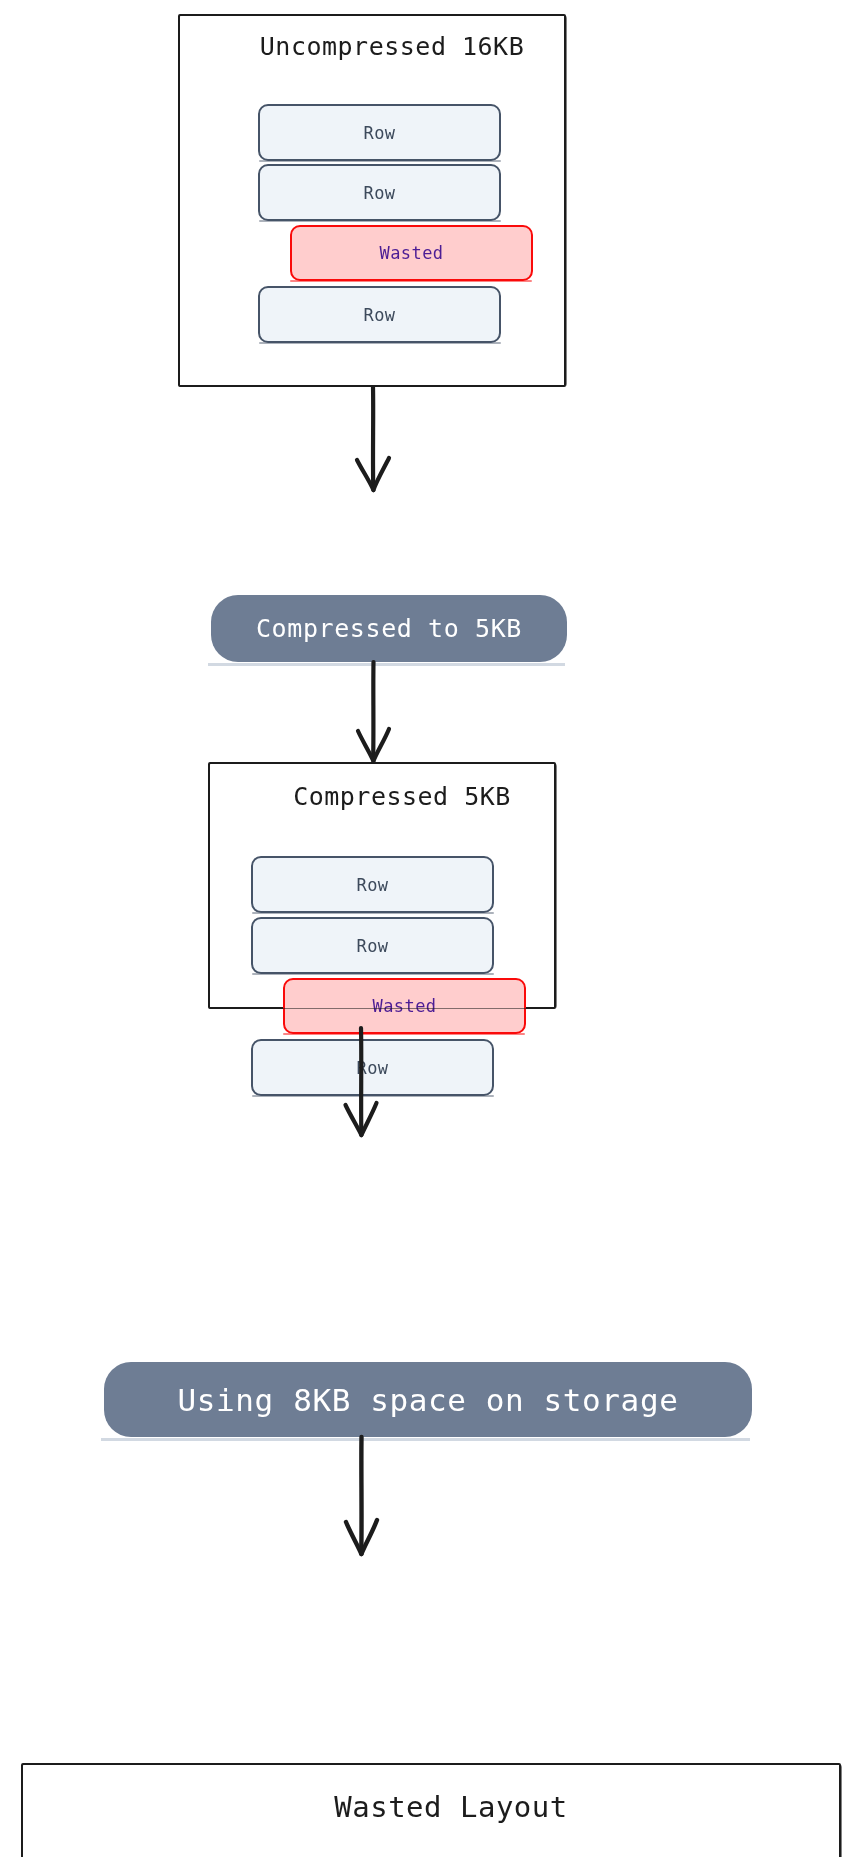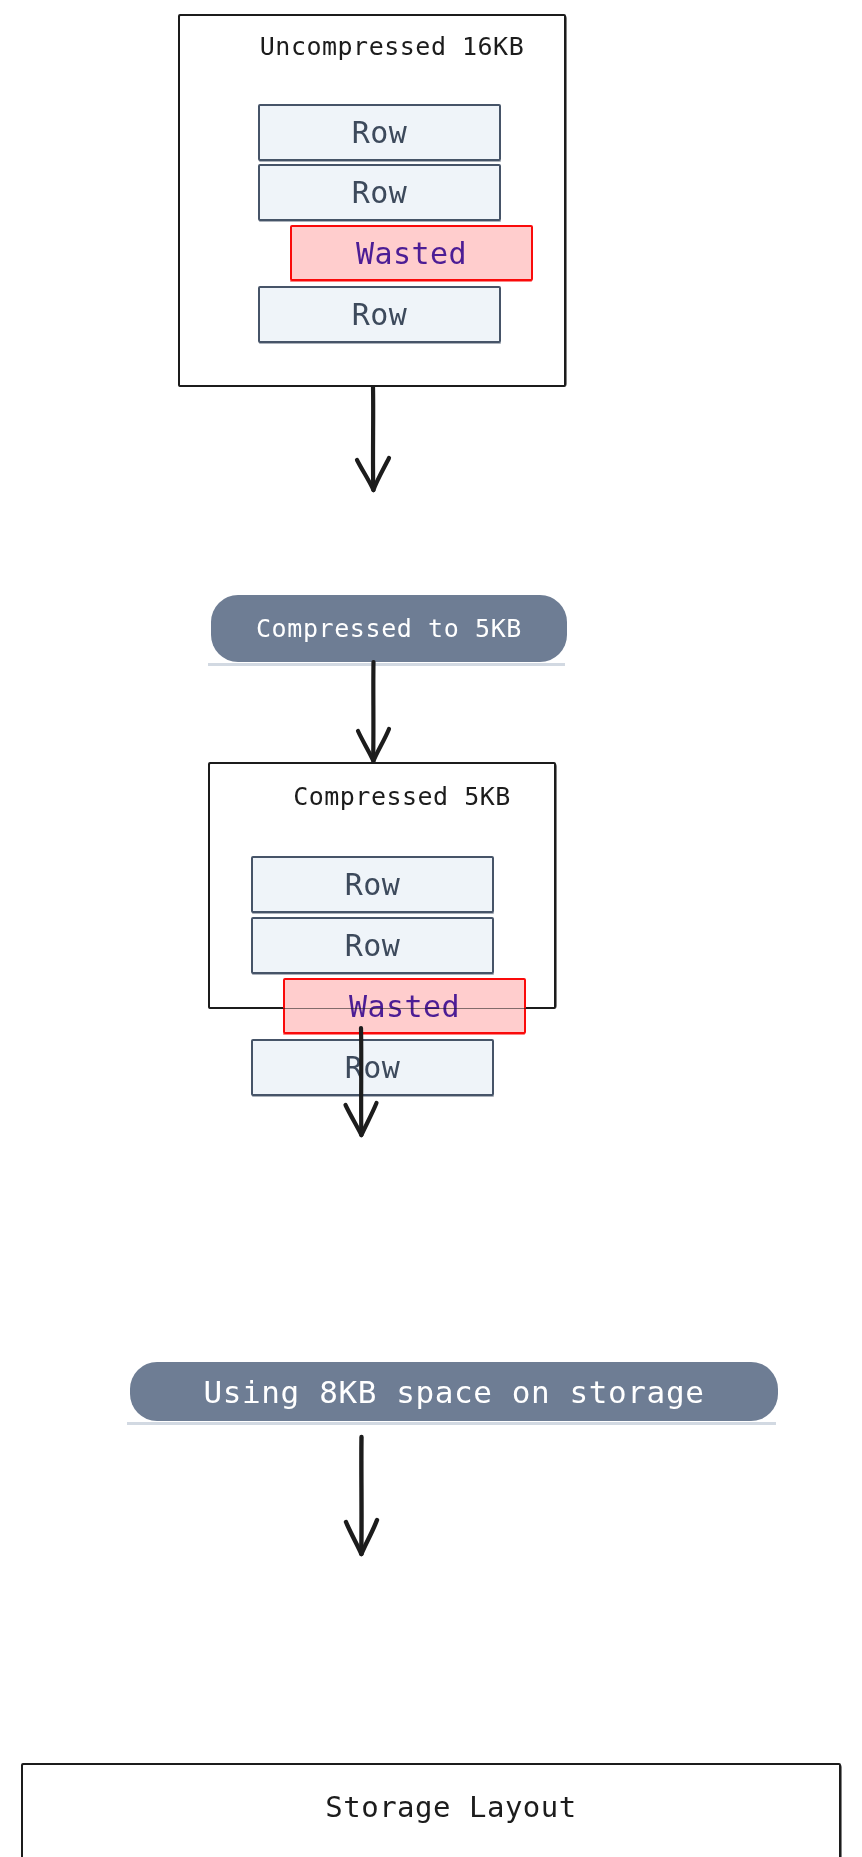--- a/index.html
+++ b/index.html
@@ -38,23 +38,23 @@
     letter-spacing:.5px;
     white-space:nowrap;
     padding-left:40px;
   }
 
   
   .strip{
     position:absolute;
     box-sizing:border-box;
     display:flex;align-items:center;justify-content:center;
-    font-size:30px;
+    font-size:17px;
     letter-spacing:.4px;
-    border-radius:2px;
+    border-radius:10px;
   }
   .strip.data{
     background:#eff4f9;
     border:2.1px solid #465468;
     color:#3d4a5c;
   }
   .strip.data::after{
     content:"";position:absolute;left:-1px;right:-2px;bottom:-3px;height:2px;
     background:#465468;opacity:.45;border-radius:2px;
   }
@@ -151,30 +151,30 @@
   </div>
 
   <div class="arrow" style="left:336px;top:1027px;width:50px;height:110px;">
     <svg width="50" height="110" viewBox="0 0 50 110">
       <path d="M25 1 C25.7 32, 24.8 68, 25.3 104" stroke="#1c1c1c" stroke-width="4.2" fill="none" stroke-linecap="round"></path>
       <path d="M9.5 78 C14.2 88, 21 99, 25.4 108" stroke="#1c1c1c" stroke-width="4.2" fill="none" stroke-linecap="round"></path>
       <path d="M40.5 76 C36 87, 29.5 99, 25.4 108" stroke="#1c1c1c" stroke-width="4.2" fill="none" stroke-linecap="round"></path>
     </svg>
   </div>
 
-  <div class="banner wide" style="left:130px;top:1362px;width:648px;height:59px;">
+  <div class="banner wide" style="left:104px;top:1362px;width:648px;height:75px;">
     <span>Using 8KB space on storage</span>
   </div>
 
   <div class="arrow" style="left:336px;top:1436px;width:50px;height:120px;">
     <svg width="50" height="120" viewBox="0 0 50 120">
       <path d="M25.5 1 C25 36, 26 76, 25.3 114" stroke="#1c1c1c" stroke-width="4.4" fill="none" stroke-linecap="round"></path>
       <path d="M10 86 C14.5 97, 21 108, 25.4 118" stroke="#1c1c1c" stroke-width="4.4" fill="none" stroke-linecap="round"></path>
       <path d="M41 84 C36.5 96, 29.5 108, 25.4 118" stroke="#1c1c1c" stroke-width="4.4" fill="none" stroke-linecap="round"></path>
     </svg>
   </div>
 
   <div class="container-box" style="left:21px;top:1763px;width:820px;height:390px;">
-    <div class="box-title" style="top:25px;font-size:29px;">Storage Layout</div>
+    <div class="box-title" style="top:25px;font-size:29px;">Wasted Layout</div>
 
   </div>
 
 </div>
 
 </body></html>

